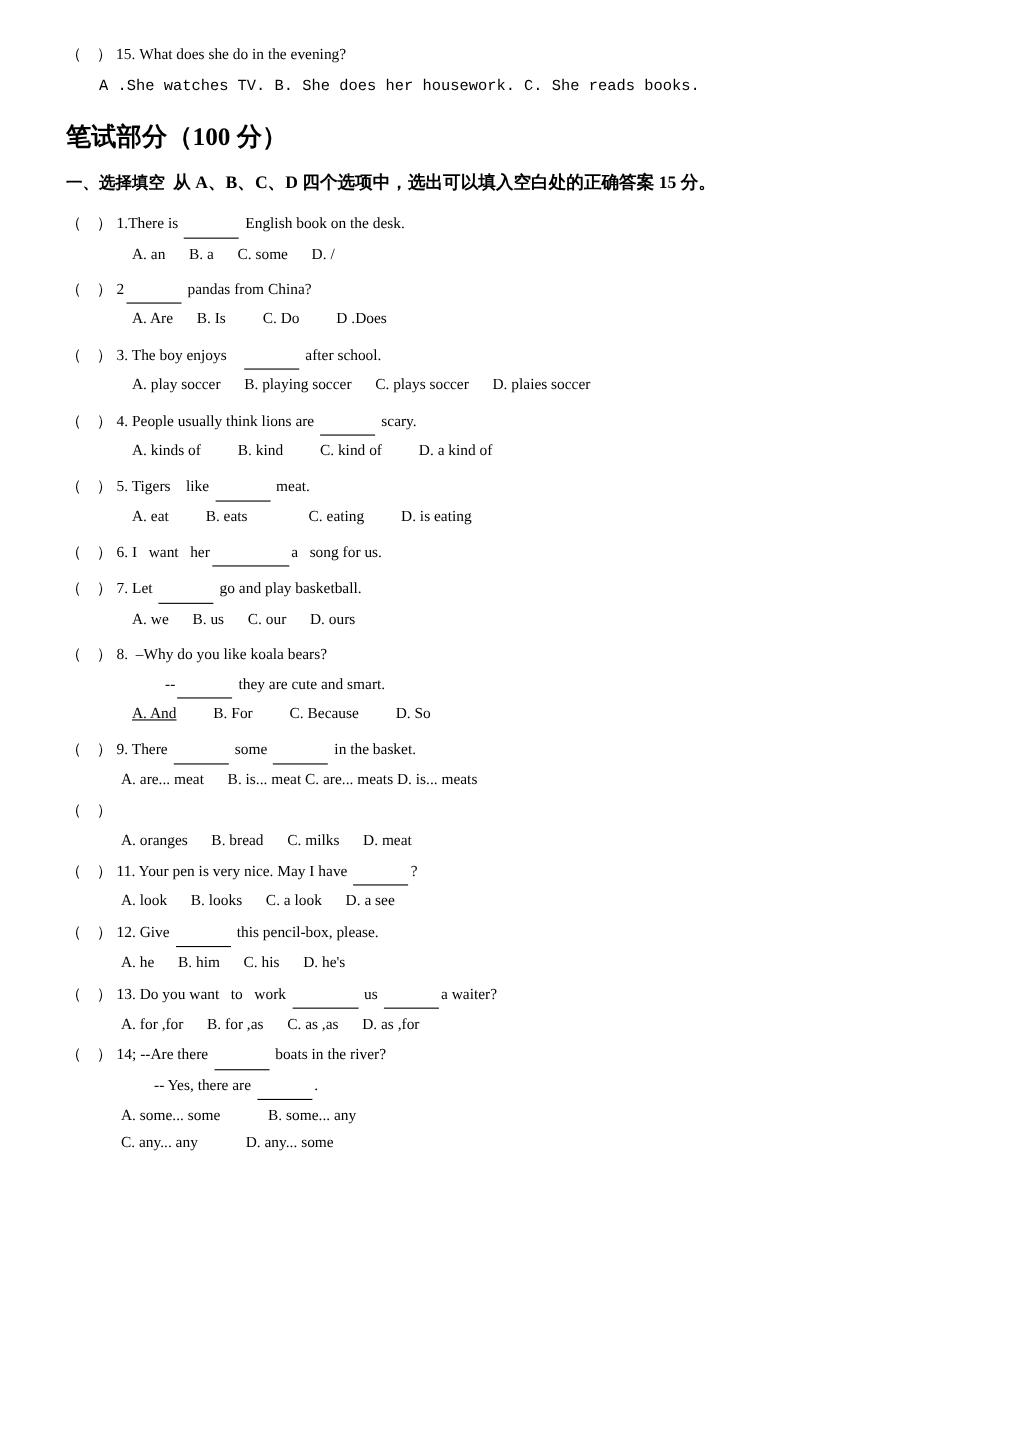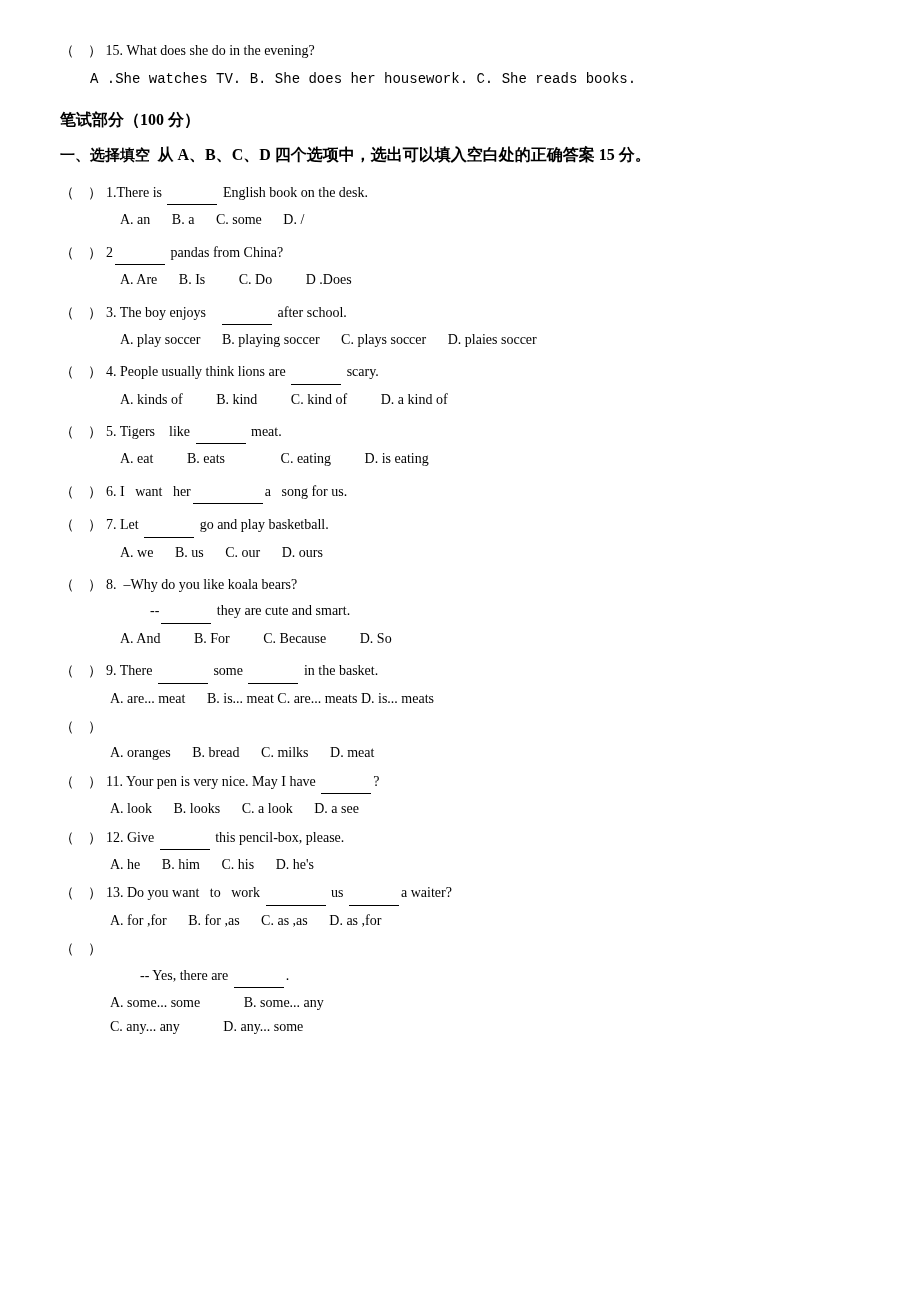--- a/index.html
+++ b/index.html
@@ -17,21 +17,21 @@
       line-height: 1.6;
     }
     .question-15 {
       margin-bottom: 6px;
     }
     .answer-15 {
       margin-bottom: 16px;
       font-family: Liberation Mono, monospace;
     }
     .section-title {
-      font-size: 16px;
+      font-size: 23px;
       font-weight: bold;
       margin-bottom: 10px;
     }
     .sub-section-title {
       font-size: 15px;
       font-weight: bold;
       margin-bottom: 14px;
     }
     .question-block {
       margin-bottom: 10px;
@@ -172,21 +172,21 @@
 
 <div class="question-block">
   <div class="question-line">
     <span>（　）</span>
     <span>8. &nbsp;–Why do you like koala bears?</span>
   </div>
   <div style="padding-left: 90px; margin-bottom: 4px;">
     <span>--<span class="blank">&nbsp;&nbsp;&nbsp;&nbsp;&nbsp;</span> they are cute and smart.</span>
   </div>
   <div class="options-line">
-    <span class="option-item" style="margin-right:30px;">A. And</span>
+    <span class="option-item" style="margin-right:30px;text-decoration:underline;">A. And</span>
     <span class="option-item" style="margin-right:30px;">B. For</span>
     <span class="option-item" style="margin-right:30px;">C. Because</span>
     <span class="option-item">D. So</span>
   </div>
 </div>
 
 <div class="compact-block">
   <div class="question-line">
     <span>（　）</span>
     <span>9. There <span class="blank">&nbsp;&nbsp;&nbsp;&nbsp;&nbsp;</span> some <span class="blank">&nbsp;&nbsp;&nbsp;&nbsp;&nbsp;</span> in the basket.</span>
@@ -244,20 +244,21 @@
     <span class="option-item">A. for ,for</span>
     <span class="option-item">B. for ,as</span>
     <span class="option-item">C. as ,as</span>
     <span class="option-item">D. as ,for</span>
   </div>
 </div>
 
 <div class="compact-block">
   <div class="question-line">
     <span>（　）</span>
+    <span>14; --Are there <span class="blank">&nbsp;&nbsp;&nbsp;&nbsp;&nbsp;</span> boats in the river?</span>
   </div>
   <div style="padding-left: 80px; margin-bottom: 4px;">
     <span>-- Yes, there are <span class="blank">&nbsp;&nbsp;&nbsp;&nbsp;&nbsp;</span>.</span>
   </div>
   <div class="compact-options">
     <span class="option-item" style="margin-right: 40px;">A. some... some</span>
     <span class="option-item">B. some... any</span>
   </div>
   <div class="compact-options">
     <span class="option-item" style="margin-right: 40px;">C. any... any</span>

